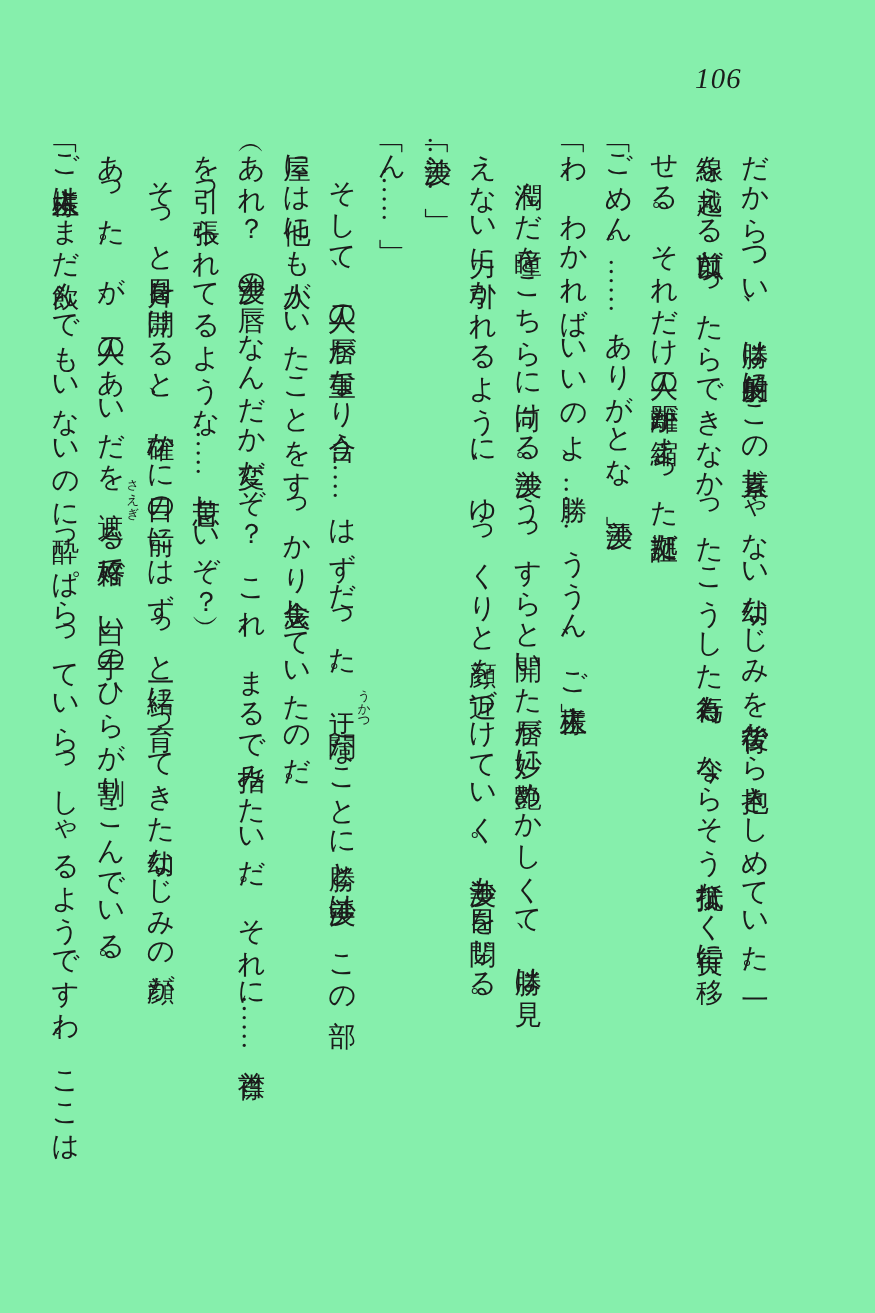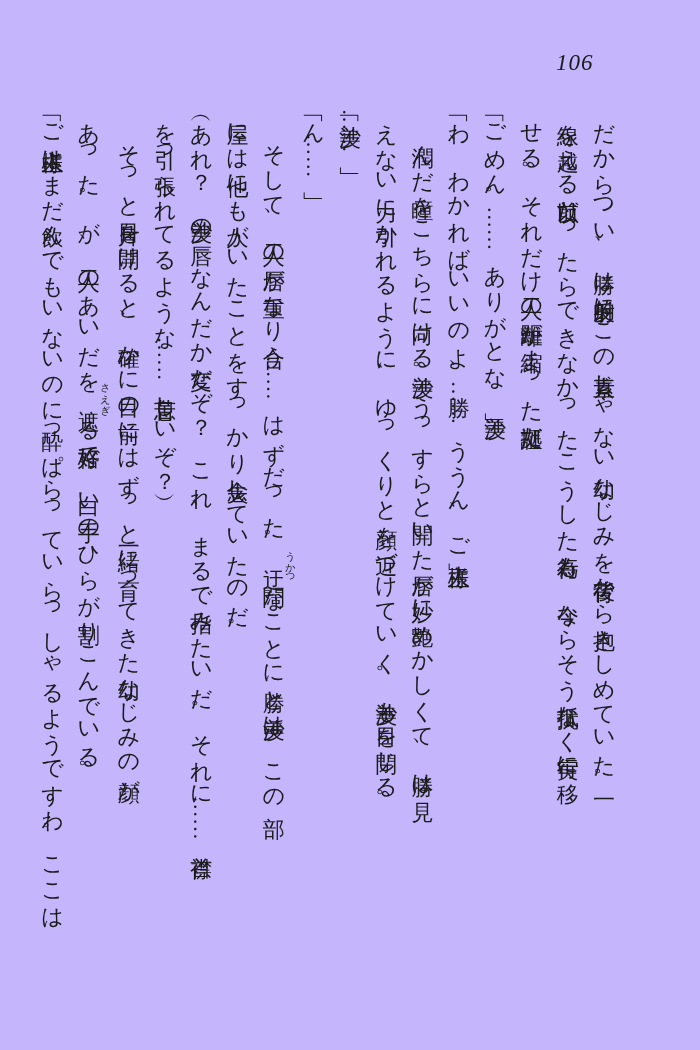--- a/index.html
+++ b/index.html
@@ -41,21 +41,21 @@
     text-indent: 1em;
   }
   ruby rt {
     font-size: 10px;
     letter-spacing: 0;
   }
 </style>
 </head>
 <body>
 
-<div class="page" style="background: #c4b5fd; color: rgb(27, 27, 27);">
+<div class="page" style="background: #86efac; color: rgb(27, 27, 27);">
   <div class="page-number">106</div>
   <div class="text-block" id="text-block">
       <div class="line">だからつい、勝は反射的にこの素直じゃない幼なじみを背後から抱きしめていた。一</div>
       <div class="line">線を越える以前だったらできなかったこうした行為も、今ならそう抵抗なく実行に移</div>
       <div class="line">せる。それだけ二人の距離が縮まった証拠だ。</div>
       <div class="line">「ごめん。……ありがとな、美沙」</div>
       <div class="line">「わ、わかればいいのよ、勝……ううん、ご主人様」</div>
       <div class="line indent">潤んだ瞳をこちらに向ける美沙。うっすらと開いた唇が妙に艶めかしくて、勝は見</div>
       <div class="line">えない力に引かれるように、ゆっくりと顔を近づけていく。美沙も目を閉じる。</div>
       <div class="line">「美沙……」</div>

